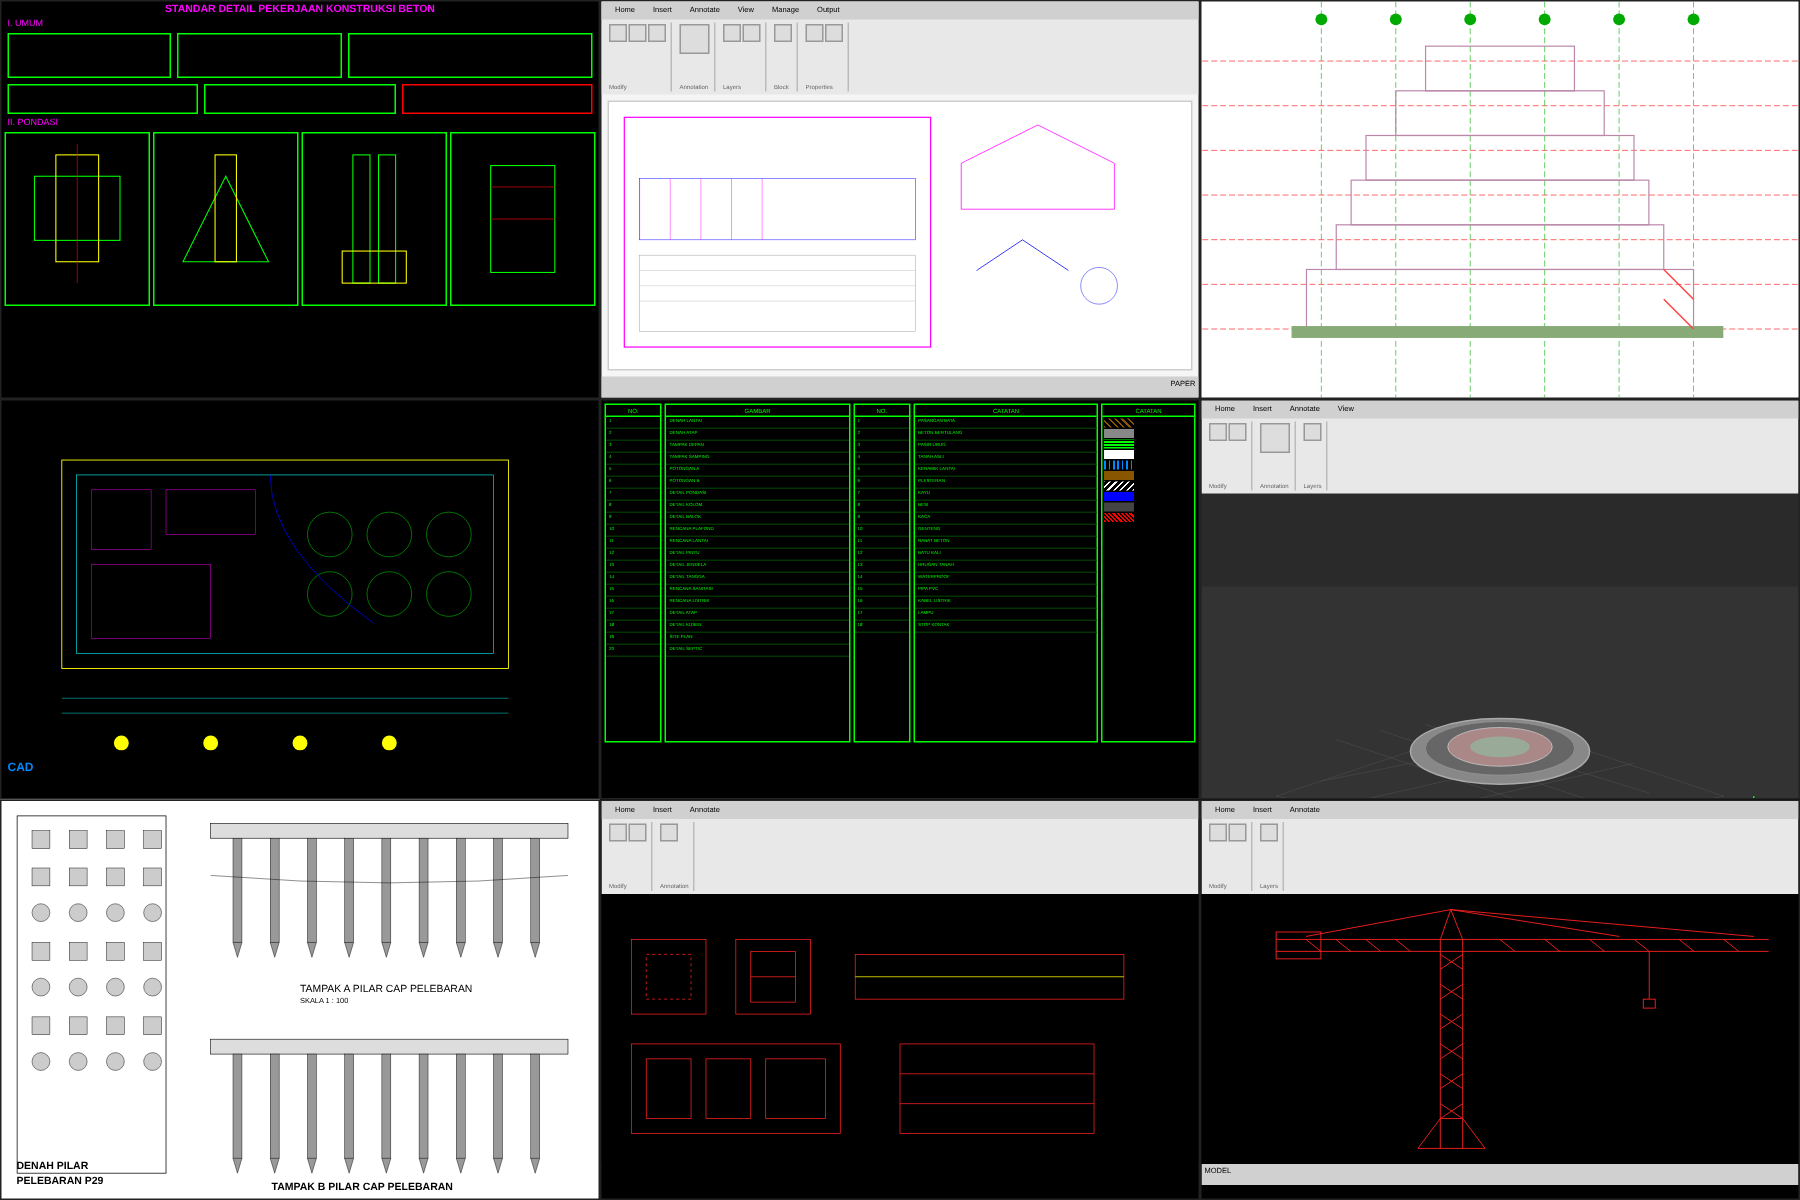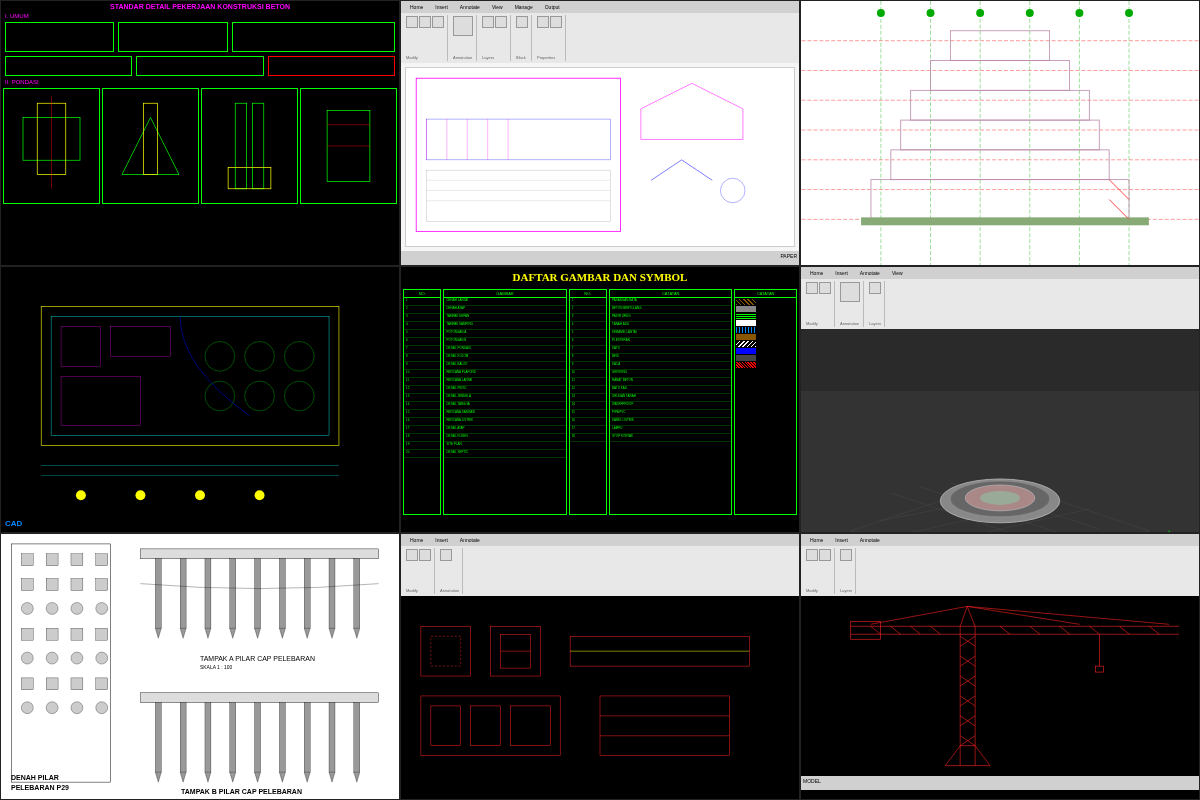--- a/index.html
+++ b/index.html
@@ -29,21 +29,21 @@
 .ribbon .grp .lbl{font-size:4px;color:#666}
 .c2 .canvas{background:#fff;height:180px;margin:4px;border:1px solid #ccc;position:relative}
 .c2 .status{background:#d0d0d0;height:14px;font-size:5px;padding:2px;display:flex;justify-content:flex-end;gap:4px}
 
 
 .c3{background:#fff;position:relative}
 .c3 svg{width:100%;height:100%}
 
 
 .c4{background:#000;position:relative}
-.c4 .logo{position:absolute;bottom:4px;left:4px;color:#08f;font-size:8px;font-weight:bold}
+.c4 .logo{position:absolute;bottom:16px;left:4px;color:#08f;font-size:8px;font-weight:bold}
 .c4 svg{width:100%;height:100%}
 
 
 .c5{background:#000}
 .c5 .hdr{color:#ff0;font-size:11px;text-align:center;padding:4px;font-weight:bold;font-family:serif}
 .c5 .cols{display:flex;gap:2px;padding:2px;height:230px}
 .c5 .col{flex:1;border:1px solid #0f0;font-size:4px}
 .c5 .col .ch{color:#0f0;border-bottom:1px solid #0f0;padding:1px;text-align:center}
 .c5 .col .row{color:#0f0;padding:0 2px;height:8px;border-bottom:1px solid #030;font-size:3px;overflow:hidden}
 .c5 .swatch{width:20px;height:6px;margin:1px}
@@ -254,21 +254,20 @@
           <circle cx="140" cy="230" r="5"></circle>
           <circle cx="200" cy="230" r="5"></circle>
           <circle cx="260" cy="230" r="5"></circle>
         </g>
     <path d="M180 50 Q180 100 250 150" fill="none" stroke="#00f" stroke-width="0.5"></path>
   </svg>
   <div class="logo">CAD</div>
 </div>
 
 <div class="cell c5">
-  <div class="hdr">DAFTAR GAMBAR DAN SYMBOL</div>
   <div class="cols">
     <div class="col" style="flex:0.3">
           <div class="ch">NO.</div>
       <div class="row">1</div>
           <div class="row">2</div>
           <div class="row">3</div>
           <div class="row">4</div>
           <div class="row">5</div>
           <div class="row">6</div>
           <div class="row">7</div>

